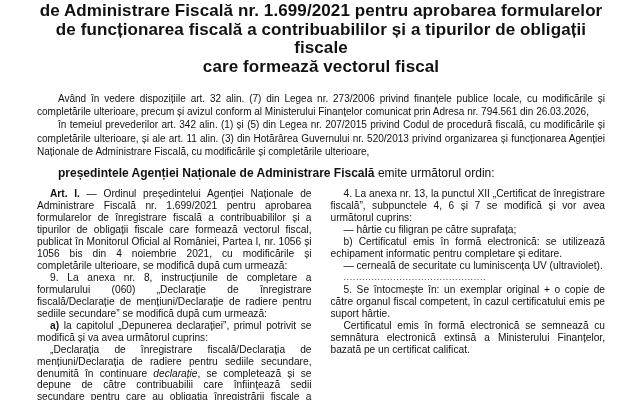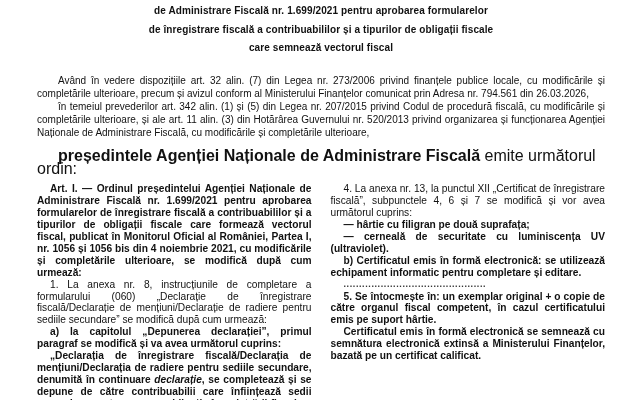--- a/index.html
+++ b/index.html
@@ -13,92 +13,92 @@
   .page {
     width: 640px; height: 400px;
     box-sizing: border-box;
     padding: 2px 35px 0 37px;
     overflow: hidden;
     background: #ffffff;
   }
   .title {
     text-align: center;
     font-weight: bold;
-    font-size: 10px;
+    font-size: 17px;
     line-height: 18.5px;
     letter-spacing: 0.1px;
   }
   .preamble {
     margin-top: 16px;
     font-size: 10px;
     line-height: 13.2px;
     text-align: justify;
   }
   .preamble p { margin: 0; text-indent: 21px; }
   .issuer {
     margin: 9px 0 0 0;
-    font-size: 16px;
+    font-size: 12px;
     line-height: 13.2px;
     text-indent: 21px;
   }
   .issuer b { font-weight: bold; }
   .columns {
     display: flex;
     gap: 19px;
     margin-top: 8px;
   }
   .col {
     flex: 1 1 0;
     min-width: 0;
     font-size: 10.2px;
     line-height: 11.95px;
     text-align: justify;
   }
-  .col p { margin: 0; text-indent: 13px; font-weight: bold; }
+  .col p { margin: 0; text-indent: 13px; }
   .col p.lead-bold { font-weight: normal; }
   .col .em { font-style: italic; }
   .dots-line {
     font-size: 9px;
     letter-spacing: 0.6px;
     color: #333333;
     text-align: left;
   }
 </style>
 </head>
 <body>
 
 <div class="page">
 
   <div class="title">
     <div>de Administrare Fiscală nr. 1.699/2021 pentru aprobarea formularelor</div>
-    <div>de înregistrare fiscală a contribuabililor și a tipurilor de obligații fiscale</div>
-    <div>care semnează vectorul fiscal</div>
+    <div>de funcționarea fiscală a contribuabililor și a tipurilor de obligații fiscale</div>
+    <div>care formează vectorul fiscal</div>
   </div>
 
   <div class="preamble">
     <p>Având în vedere dispozițiile art. 32 alin. (7) din Legea nr. 273/2006 privind finanțele publice locale, cu modificările și completările ulterioare, precum și avizul conform al Ministerului Finanțelor comunicat prin Adresa nr. 794.561 din 26.03.2026,</p>
     <p>în temeiul prevederilor art. 342 alin. (1) și (5) din Legea nr. 207/2015 privind Codul de procedură fiscală, cu modificările și completările ulterioare, și ale art. 11 alin. (3) din Hotărârea Guvernului nr. 520/2013 privind organizarea și funcționarea Agenției Naționale de Administrare Fiscală, cu modificările și completările ulterioare,</p>
   </div>
 
   <p class="issuer"><b>președintele Agenției Naționale de Administrare Fiscală</b><span> emite următorul ordin:</span></p>
 
   <div class="columns">
 
     <div class="col">
       <p><b>Art. I.</b><span> — Ordinul președintelui Agenției Naționale de Administrare Fiscală nr. 1.699/2021 pentru aprobarea formularelor de înregistrare fiscală a contribuabililor și a tipurilor de obligații fiscale care formează vectorul fiscal, publicat în Monitorul Oficial al României, Partea I, nr. 1056 și 1056 bis din 4 noiembrie 2021, cu modificările și completările ulterioare, se modifică după cum urmează:</span></p>
-      <p class="lead-bold">1. La anexa nr. 8, instrucțiunile de completare a formularului (060) „Declarație de înregistrare fiscală/Declarație de mențiuni/Declarație de radiere pentru sediile secundare” se modifică după cum urmează:</p>
-      <p><b>a)</b><span> la capitolul „Depunerea declarației”, primul paragraf se modifică și va avea următorul cuprins:</span></p>
+      <p class="lead-bold">9. La anexa nr. 8, instrucțiunile de completare a formularului (060) „Declarație de înregistrare fiscală/Declarație de mențiuni/Declarație de radiere pentru sediile secundare” se modifică după cum urmează:</p>
+      <p><b>a)</b><span> la capitolul „Depunerea declarației”, primul potrivit se modifică și va avea următorul cuprins:</span></p>
       <p><span>„Declarația de înregistrare fiscală/Declarația de mențiuni/Declarația de radiere pentru sediile secundare, denumită în continuare </span><span class="em">declarație</span><span>, se completează și se depune de către contribuabilii care înființează sedii secundare pentru care au obligația înregistrării fiscale a acestora ca plătitoare de salarii și de venituri asimilate salariilor potrivit Legii nr. 273/2006 privind</span></p>
     </div>
 
     <div class="col">
       <p class="lead-bold">4. La anexa nr. 13, la punctul XII „Certificat de înregistrare fiscală”, subpunctele 4, 6 și 7 se modifică și vor avea următorul cuprins:</p>
-      <p>— hârtie cu filigran pe două suprafața;</p>
+      <p>— hârtie cu filigran pe către suprafața;</p>
+      <p>b) Certificatul emis în formă electronică: se utilizează echipament informatic pentru completare și editare.</p>
       <p>— cerneală de securitate cu luminiscența UV (ultraviolet).</p>
-      <p>b) Certificatul emis în formă electronică: se utilizează echipament informatic pentru completare și editare.</p>
       <p class="dots-line">..............................................</p>
       <p>5. Se întocmește în: un exemplar original + o copie de către organul fiscal competent, în cazul certificatului emis pe suport hârtie.</p>
       <p>Certificatul emis în formă electronică se semnează cu semnătura electronică extinsă a Ministerului Finanțelor, bazată pe un certificat calificat.</p>
 
     </div>
 
   </div>
 
 </div>
 

